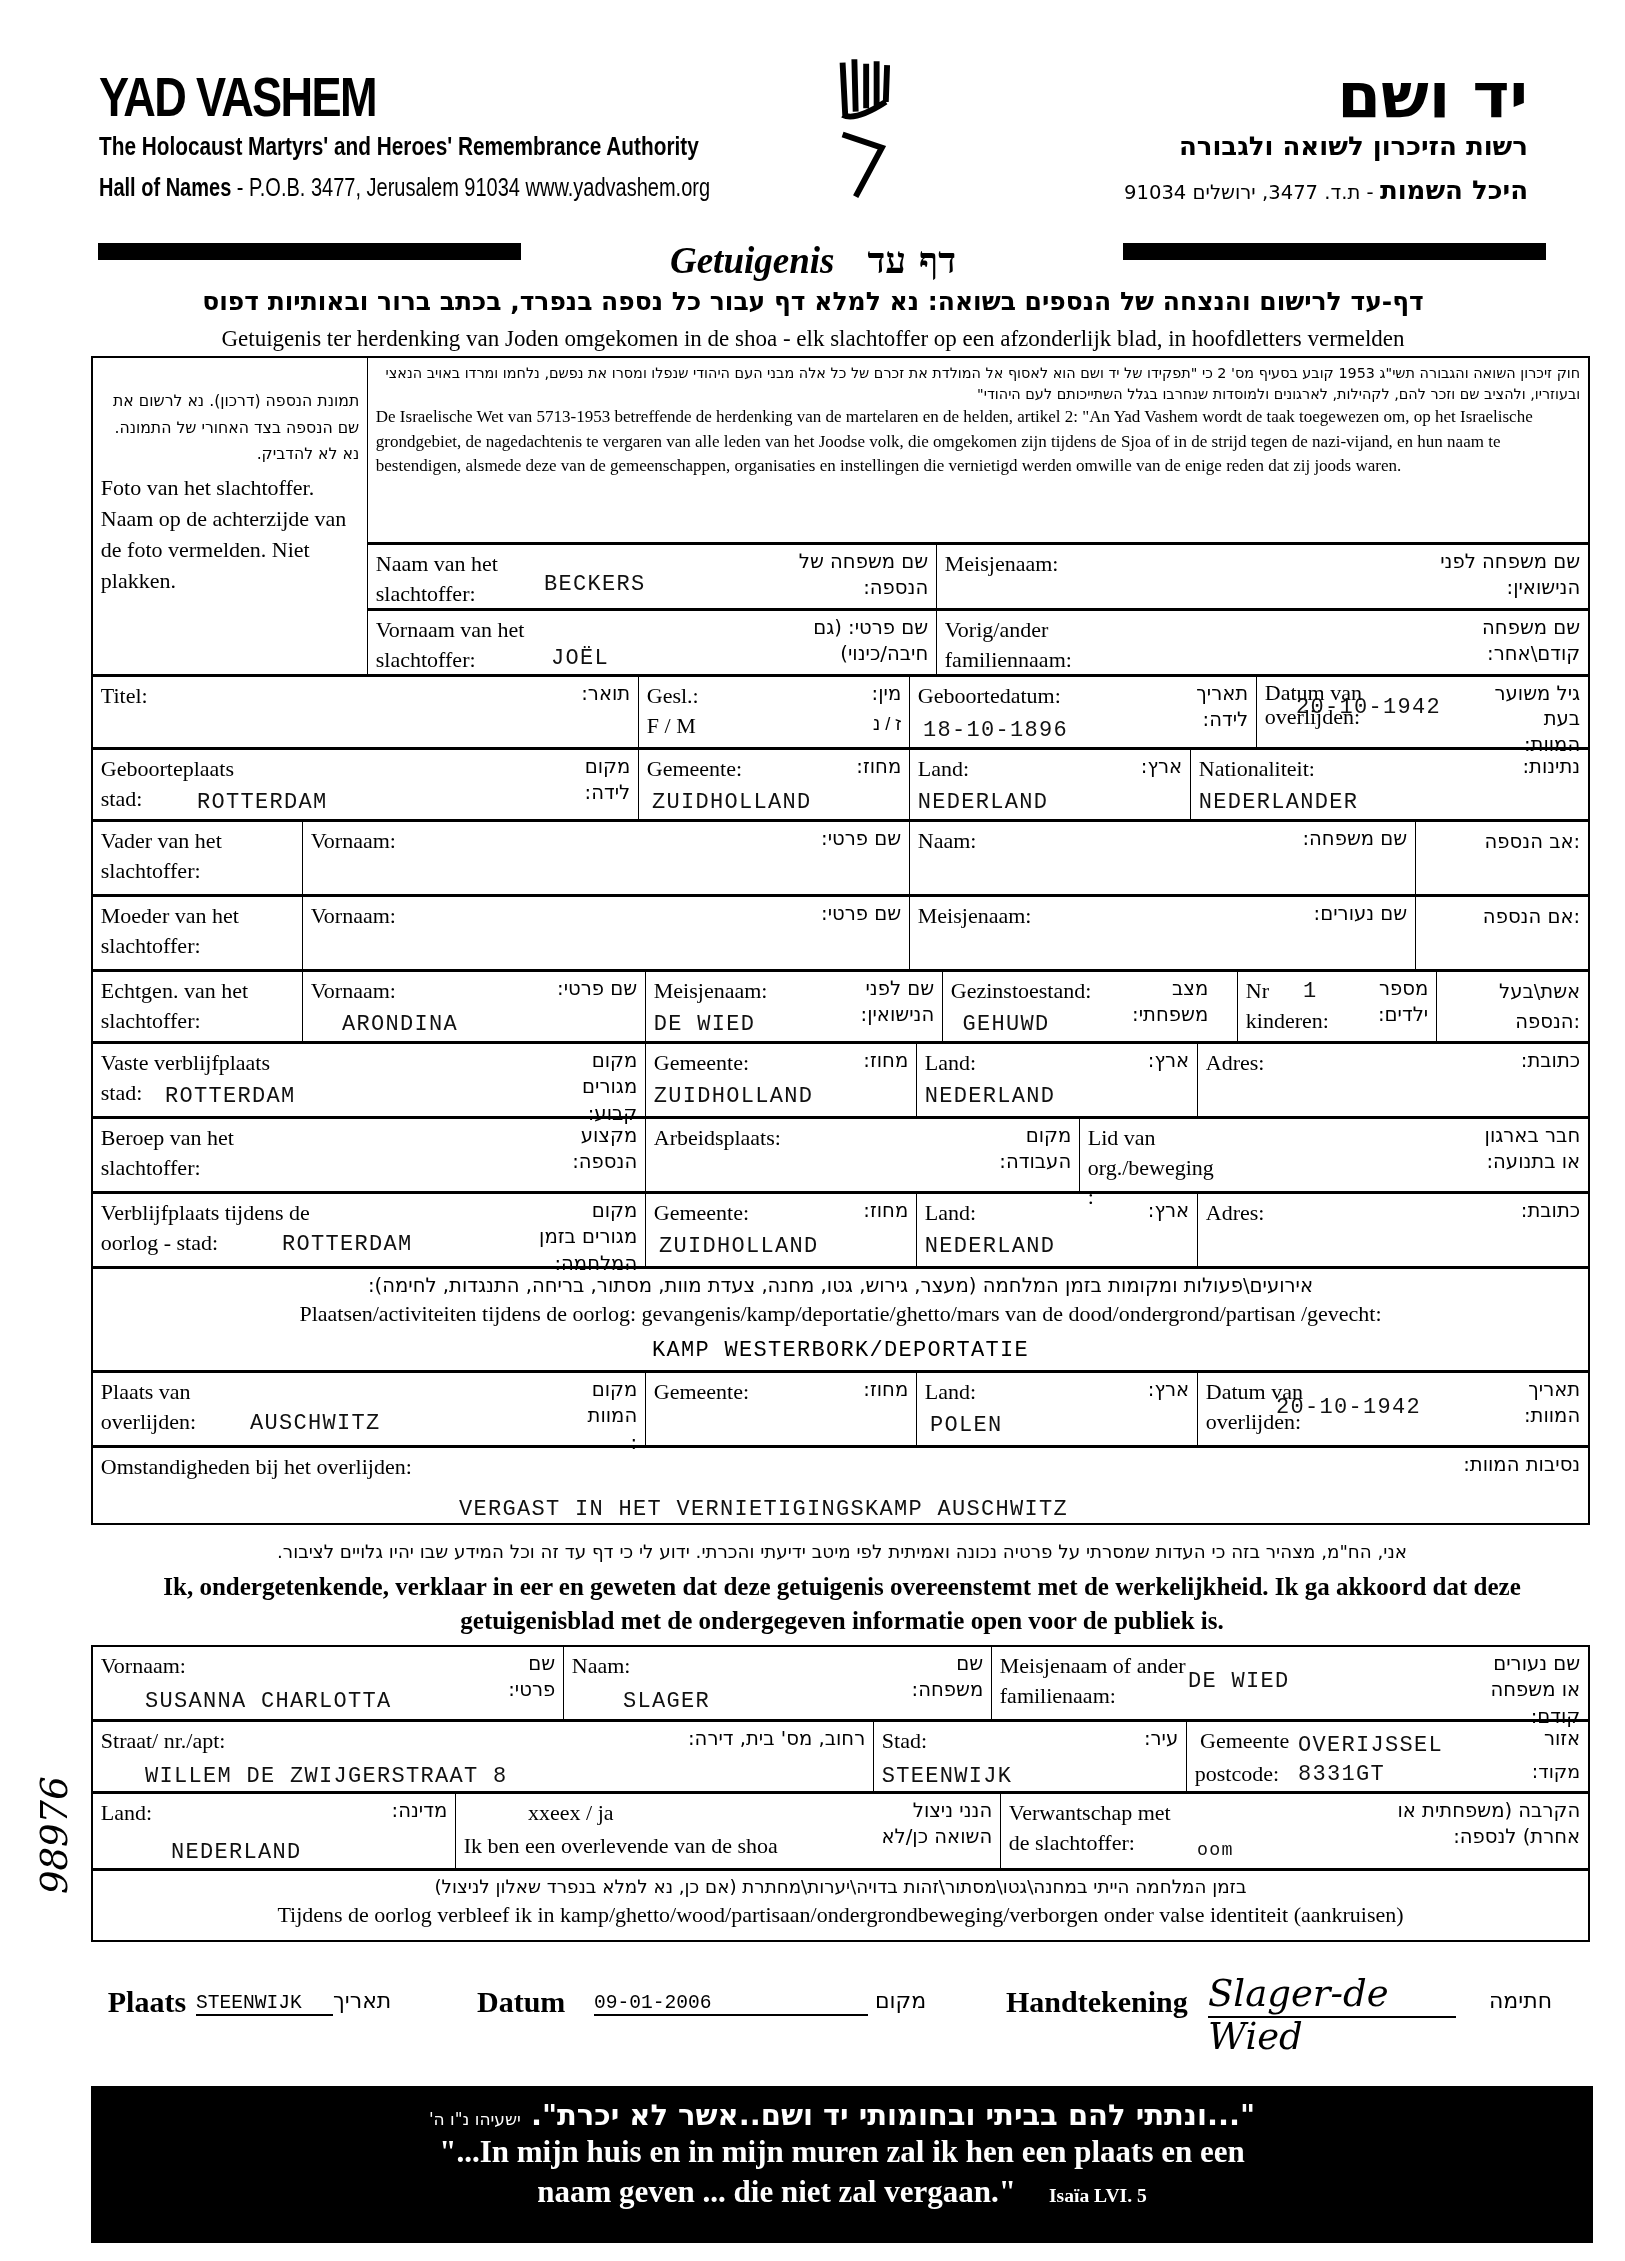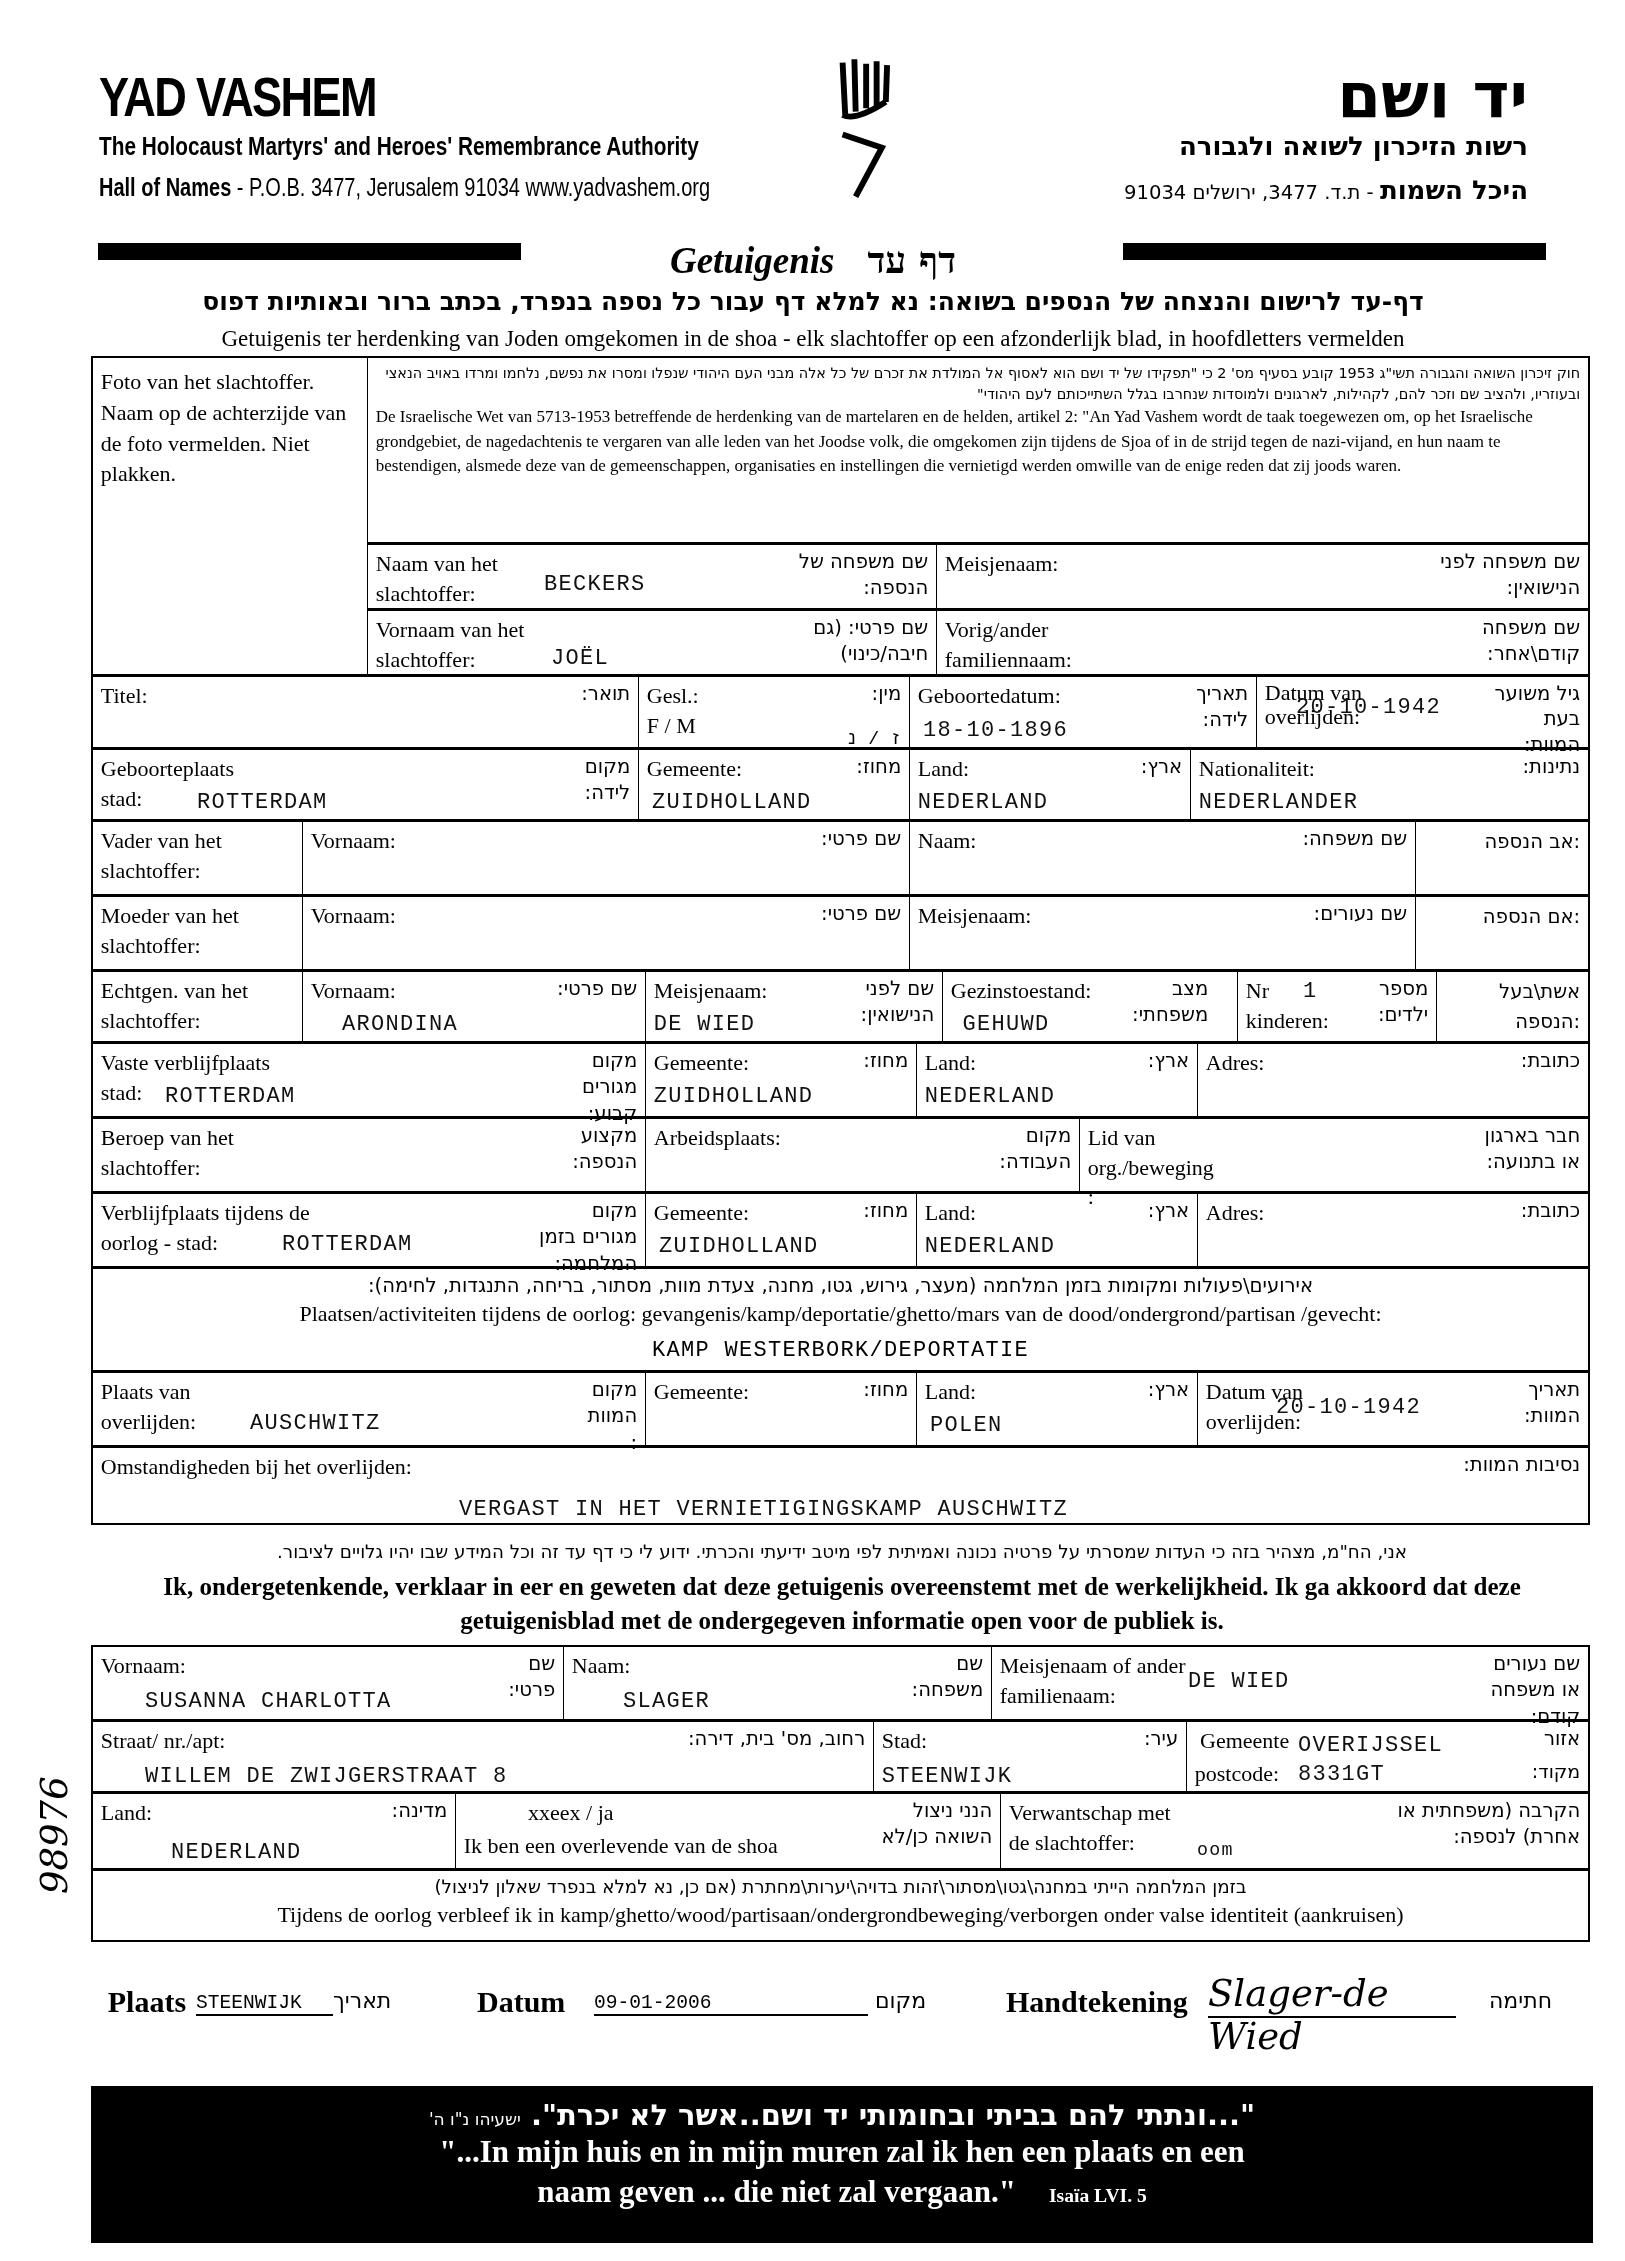--- a/index.html
+++ b/index.html
@@ -61,20 +61,21 @@
 
 <div class="bar" style="left:98px; top:243px; width:423px;"></div>
 <div class="bar" style="left:1123px; top:243px; width:423px;"></div>
 <div class="doc-title"><span>Getuigenis</span><span class="heb">דף עד</span></div>
 <div class="heb-instr">דף-עד לרישום והנצחה של הנספים בשואה: נא למלא דף עבור כל נספה בנפרד, בכתב ברור ובאותיות דפוס</div>
 <div class="nl-instr">Getuigenis  ter herdenking van Joden omgekomen in de shoa - elk slachtoffer op een afzonderlijk blad, in hoofdletters vermelden</div>
 
 <div class="form" style="top:356px;">
   <div class="row" style="height:316px;">
     <div class="cell photo-box">
+      <div style="direction:rtl; font-family:'DejaVu Sans',sans-serif; font-size:15.7px; line-height:1.7; margin-top:26px;">תמונת הנספה (דרכון). נא לרשום את שם הנספה בצד האחורי של התמונה. נא לא להדביק.</div>
       <div style="font-size:22px; line-height:1.4; margin-top:5.2px;">Foto van het slachtoffer. Naam op de achterzijde van de foto vermelden. Niet plakken.</div>
     </div>
     <div style="flex:1; display:flex; flex-direction:column; border-left:1.3px solid #000;">
       <div class="law-box" style="height:184px;">
         <div class="law-he">חוק זיכרון השואה והגבורה תשי"ג 1953 קובע בסעיף מס' 2 כי "תפקידו של יד ושם הוא לאסוף אל המולדת את זכרם של כל אלה מבני העם היהודי שנפלו ומסרו את נפשם, נלחמו ומרדו באויב הנאצי ובעוזריו, ולהציב שם וזכר להם, לקהילות, לארגונים ולמוסדות שנחרבו בגלל השתייכותם לעם היהודי"</div>
         <div>De Israelische Wet van 5713-1953 betreffende de herdenking van de martelaren en de helden, artikel 2: "An Yad Vashem wordt de taak toegewezen om, op het Israelische grondgebiet, de nagedachtenis te vergaren van alle leden van het Joodse volk, die omgekomen zijn tijdens de Sjoa of in de strijd tegen de nazi-vijand, en hun naam te bestendigen, alsmede deze van de gemeenschappen, organisaties en instellingen die vernietigd werden omwille van de enige reden dat zij joods waren.</div>
       </div>
       <div class="row" style="height:66px;">
         <div class="cell" style="width:568px;">
           <span class="lbl-nl" style="width:150px;">Naam van het slachtoffer:</span>
@@ -102,21 +103,21 @@
 
   <div class="row" style="height:73px;">
     <div class="cell" style="width:545px;">
       <span class="lbl-nl">Titel:</span>
       <span class="lbl-he">תואר:</span>
     </div>
     <div class="cell" style="width:271px;">
       <span class="lbl-nl">Gesl.:</span>
       <span class="lbl-he">מין:</span>
       <span style="position:absolute; left:7.8px; top:34px;">F / M</span>
-      <span style="position:absolute; right:7.8px; top:50px; font-family:Liberation Mono, monospace; font-size:18.3px;">ז / נ</span>
+      <span style="position:absolute; right:7.8px; top:35px; font-family:Liberation Sans, sans-serif; font-size:18.3px;">ז / נ</span>
     </div>
     <div class="cell" style="width:347px;">
       <span class="lbl-nl">Geboortedatum:</span>
       <span class="lbl-he" style="width:65px;">תאריך לידה:</span>
       <span class="val" style="left:13px; top:39px;">18-10-1896</span>
     </div>
     <div class="cell" style="flex:1;">
       <span class="lbl-nl" style="width:104px; line-height:1.1;">Datum van overlijden:</span>
       <span class="lbl-he" style="width:98px; line-height:1.3;">גיל משוער בעת המוות:</span>
       <span class="val" style="left:39px; top:15.7px;">20-10-1942</span>

